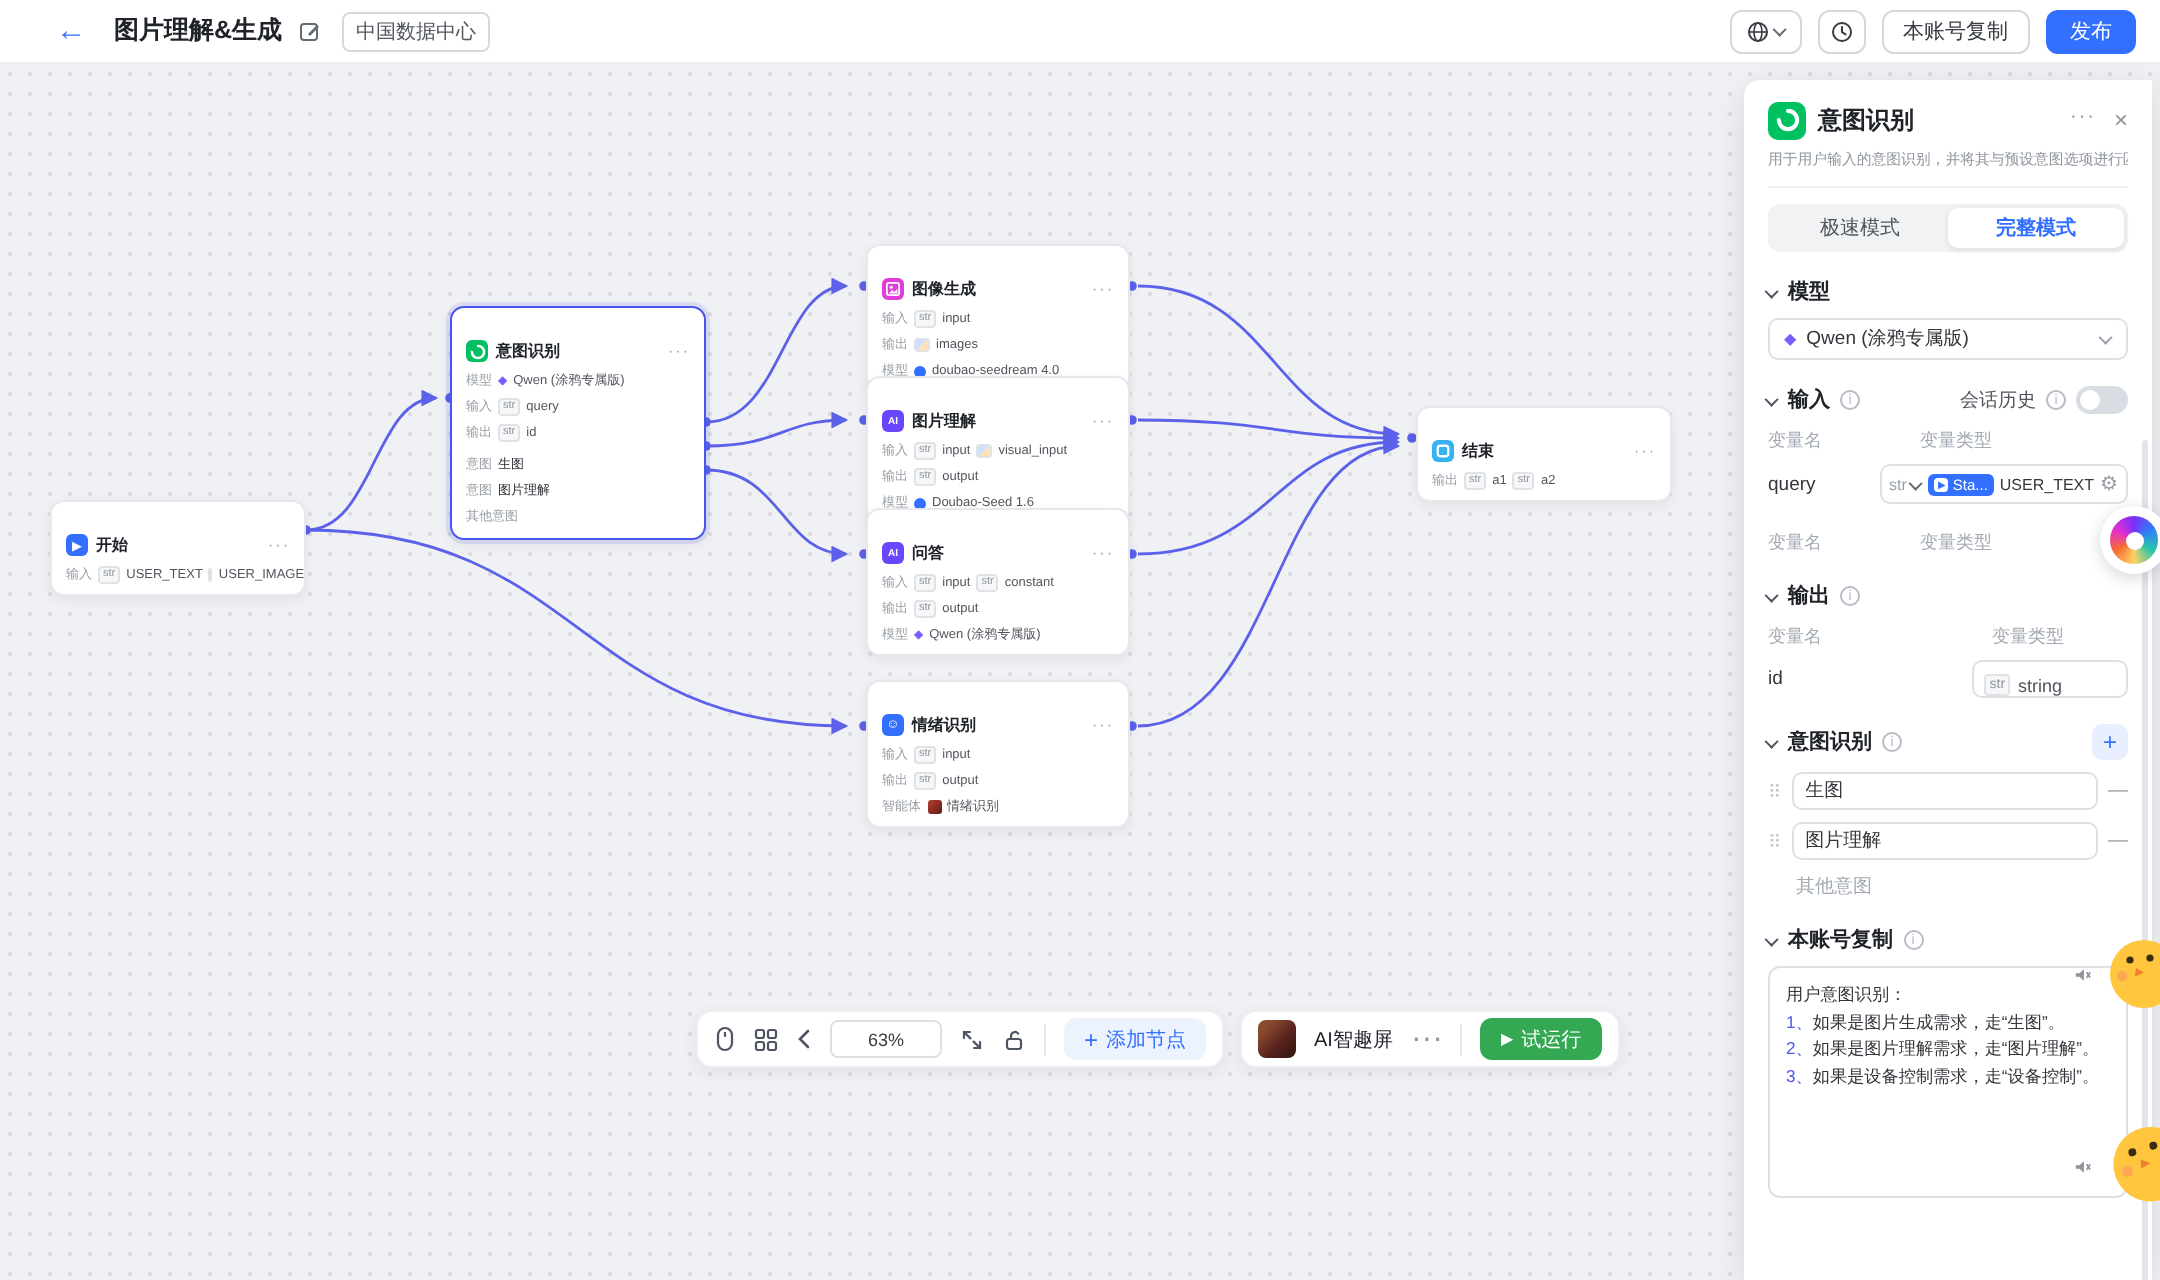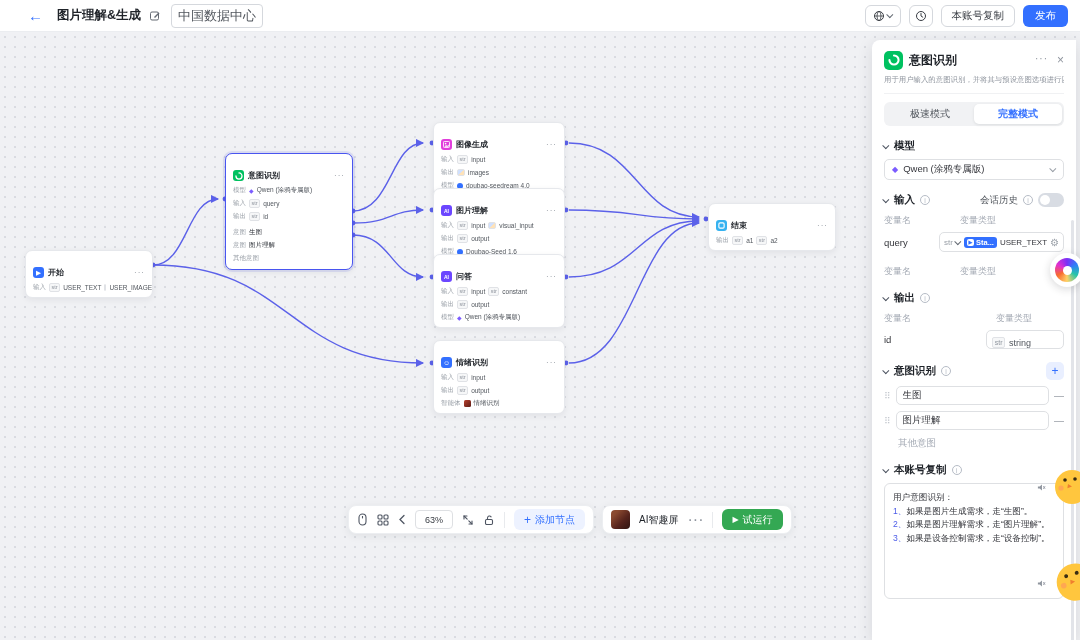--- a/index.html
+++ b/index.html
@@ -3,21 +3,21 @@
 <meta charset="utf-8">
 <style>
   * { margin:0; padding:0; box-sizing:border-box; }
   html,body { width:1080px; height:640px; overflow:hidden; font-family:"Liberation Sans",sans-serif; background:#f0f1f4; }
 
   
   .topbar { position:absolute; left:0; top:0; width:1080px; height:32px; background:#fff; border-bottom:1px solid #ebedf0; display:flex; align-items:center; padding:0 12px; z-index:30; }
   .back { color:#3370ff; font-size:15px; font-weight:bold; margin:0 14px 0 16px; cursor:pointer; }
   .doc-title { font-size:12.5px; font-weight:bold; color:#1f2329; margin-right:8px; }
   .edit-ic { color:#646a73; margin-right:10px; display:flex; }
-  .badge { border:1px solid #d5d8dd; border-radius:4px; font-size:13px; color:#51565d; padding:2px 6px; background:#fff; }
+  .badge { border:1px solid #d5d8dd; border-radius:4px; font-size:10px; color:#51565d; padding:2px 6px; background:#fff; }
   .tb-right { margin-left:auto; display:flex; align-items:flex-end; gap:8px; }
   .tb-pill { border:1px solid #d5d8dd; border-radius:6px; height:22px; display:flex; align-items:center; justify-content:center; background:#fff; color:#383c43; cursor:pointer; }
   .tb-globe { width:36px; gap:3px; }
   .tb-clock { width:24px; }
   .tb-copy { padding:0 10px; font-size:10.5px; }
   .tb-pub { background:#3370ff; color:#fff; border:none; border-radius:6px; height:22px; padding:0 12px; font-size:10.5px; display:flex; align-items:center; cursor:pointer; }
   .carat { width:5px; height:5px; border-left:1.2px solid #646a73; border-bottom:1.2px solid #646a73; transform:rotate(-45deg) translateY(-1px); display:inline-block; }
 
   
   .canvas { position:absolute; left:0; top:32px; width:1080px; height:608px;
@@ -39,21 +39,21 @@
   .chip { border:1px solid #e0e2e6; border-radius:2px; background:#f6f7f8; color:#8f959e; font-size:5.5px; line-height:7px; padding:0 1.5px; }
   .imgchip { width:8px; height:7px; border:1px solid #e0e2e6; border-radius:2px; background:linear-gradient(135deg,#cfe0ff 45%,#ffe2b8 55%); }
   .mdot { width:6px; height:6px; border-radius:50%; background:#3370ff; flex:none; }
   .qdot { color:#7b5cff; font-size:6px; line-height:6px; }
   .avchip { width:7px; height:7px; border-radius:1.5px; background:linear-gradient(135deg,#b8402e,#5d1d16); flex:none; }
 
   
   .btoolbar { position:absolute; top:505px; display:flex; gap:8px; z-index:20; }
   .bt-group { background:#fff; border:1px solid #eceef1; border-radius:8px; box-shadow:0 2px 8px rgba(31,35,41,.08); height:29px; display:flex; align-items:center; padding:0 8px; gap:9px; }
   .bt-ic { display:flex; align-items:center; justify-content:center; color:#4e5562; cursor:pointer; }
-  .zoombox { border:1px solid #dee0e3; border-radius:4px; width:38px; height:19px; font-size:9px; color:#383c43; text-align:center; font-family:"Liberation Sans",sans-serif; }
+  .zoombox { border:1px solid #dee0e3; border-radius:4px; width:56px; height:19px; font-size:9px; color:#383c43; text-align:center; font-family:"Liberation Sans",sans-serif; }
   .vsep { width:1px; height:16px; background:#e8eaed; }
   .addnode { background:#edf2ff; color:#3370ff; border:none; border-radius:6px; height:21px; padding:0 10px; font-size:10px; display:flex; align-items:center; gap:4px; cursor:pointer; }
   .agent-av { width:19px; height:19px; border-radius:4px; background:linear-gradient(135deg,#8a4a30 20%,#56231c 60%,#2e1410); }
   .agent-name { font-size:10px; color:#1f2329; }
   .runbtn { background:#2ea44f; background:#34a853; color:#fff; border:none; border-radius:6px; height:21px; padding:0 10px; font-size:10px; display:flex; align-items:center; gap:4px; cursor:pointer; }
 
   
   .panel { position:absolute; left:872px; top:40px; width:204px; height:600px; background:#fff; border-radius:8px 0 0 0; box-shadow:0 4px 16px rgba(31,35,41,.12); padding:10px 12px; z-index:25; }
   .p-scroll { position:absolute; right:2px; top:180px; width:3px; height:430px; border-radius:2px; background:#e2e4e9; }
   .ph { display:flex; align-items:center; gap:6px; height:20px; }
@@ -76,21 +76,21 @@
   .toggle { width:26px; height:14px; border-radius:8px; background:#d8dce3; position:relative; cursor:pointer; }
   .toggle .knob { position:absolute; left:2px; top:2px; width:10px; height:10px; border-radius:50%; background:#fff; }
   .plusbtn { width:18px; height:18px; border-radius:5px; display:flex; align-items:center; justify-content:center; font-size:12px; cursor:pointer; }
   .plus-gray { background:#f2f3f5; color:#9aa0a8; }
   .plus-blue { background:#e9efff; color:#3370ff; }
   .cols { display:flex; margin-top:7px; font-size:9px; color:#a4aab4; }
   .cols .c1 { width:76px; }
   .vrow { display:flex; align-items:center; margin-top:5px; }
   .vname { width:76px; font-size:9.5px; color:#35363c; }
   .reffield { flex:1; border:1px solid #dee0e3; border-radius:5px; height:20px; display:flex; align-items:center; padding:0 4px; gap:3px; font-size:8px; color:#51565d; }
-  .ref-node { background:#3370ff; color:#fff; border-radius:3px; display:flex; align-items:center; gap:2px; padding:1px 3px; font-size:7.5px;font-weight:bold; }
+  .ref-node { background:#3370ff; color:#fff; border-radius:3px; display:flex; align-items:center; gap:2px; padding:1px 3px; font-size:7.5px; }
   .ref-node .sic { width:7px; height:7px; border-radius:2px; background:#fff; color:#3370ff; font-size:5px; display:flex; align-items:center; justify-content:center; }
   .gear { margin-left:auto; color:#9aa0a8; font-size:10px; cursor:pointer; }
   .dd { border:1px solid #dee0e3; border-radius:5px; height:21px; display:flex; align-items:center; padding:0 7px; gap:5px; font-size:9.5px; color:#35363c; margin-top:6px; cursor:pointer; }
   .dd .carat { margin-left:auto; border-color:#9aa0a8; }
   .typefield { border:1px solid #dee0e3; border-radius:5px; height:19px; display:flex; align-items:flex-end; padding:0 5px; gap:4px; font-size:9px; color:#51565d; width:84px; }
   .irow { display:flex; align-items:center; gap:5px; margin-top:6px; }
   .handle { color:#c3c7cе; color:#c3c7ce; font-size:9px; cursor:grab; }
   .iinput { flex:1; border:1px solid #dee0e3; border-radius:5px; height:19px; font-size:9.5px; color:#35363c; padding:0 6px; font-family:"Liberation Sans",sans-serif; }
   .iminus { color:#9aa0a8; font-size:10px; cursor:pointer; }
   .otherlink { margin-top:7px; margin-left:14px; font-size:9.5px; color:#a4aab4; cursor:pointer; }

